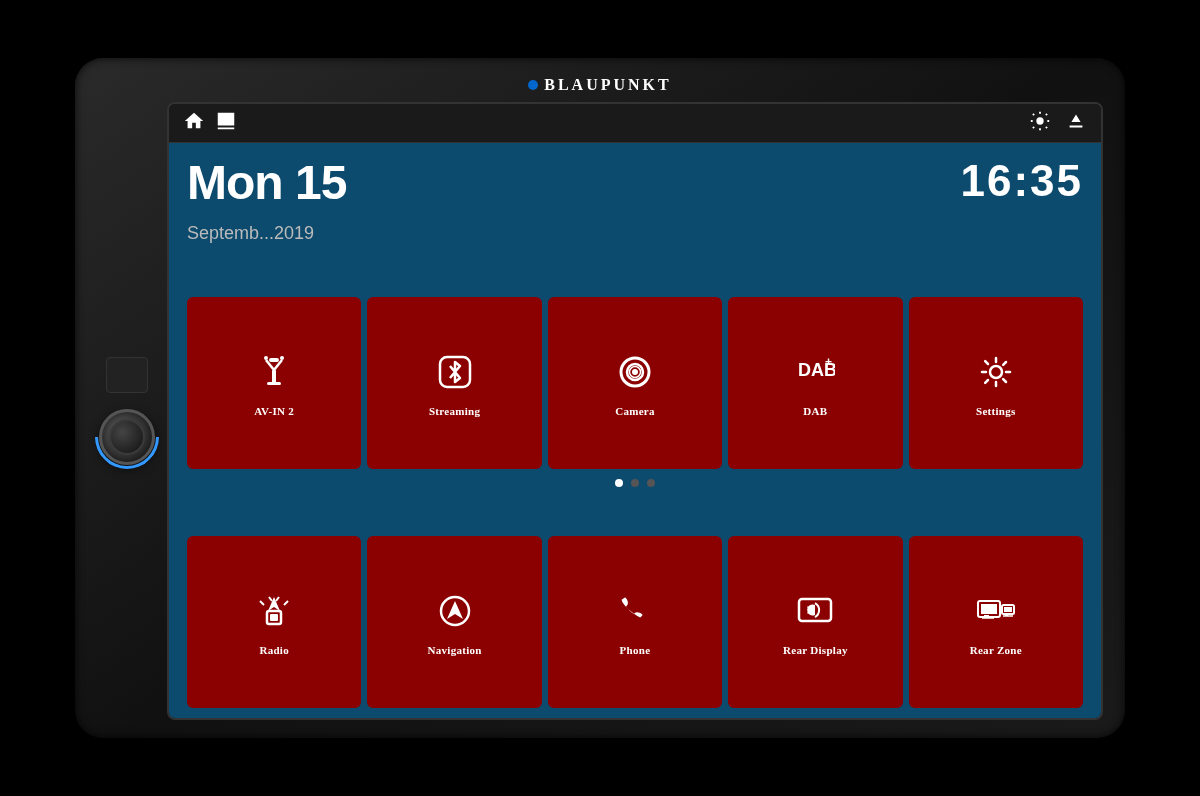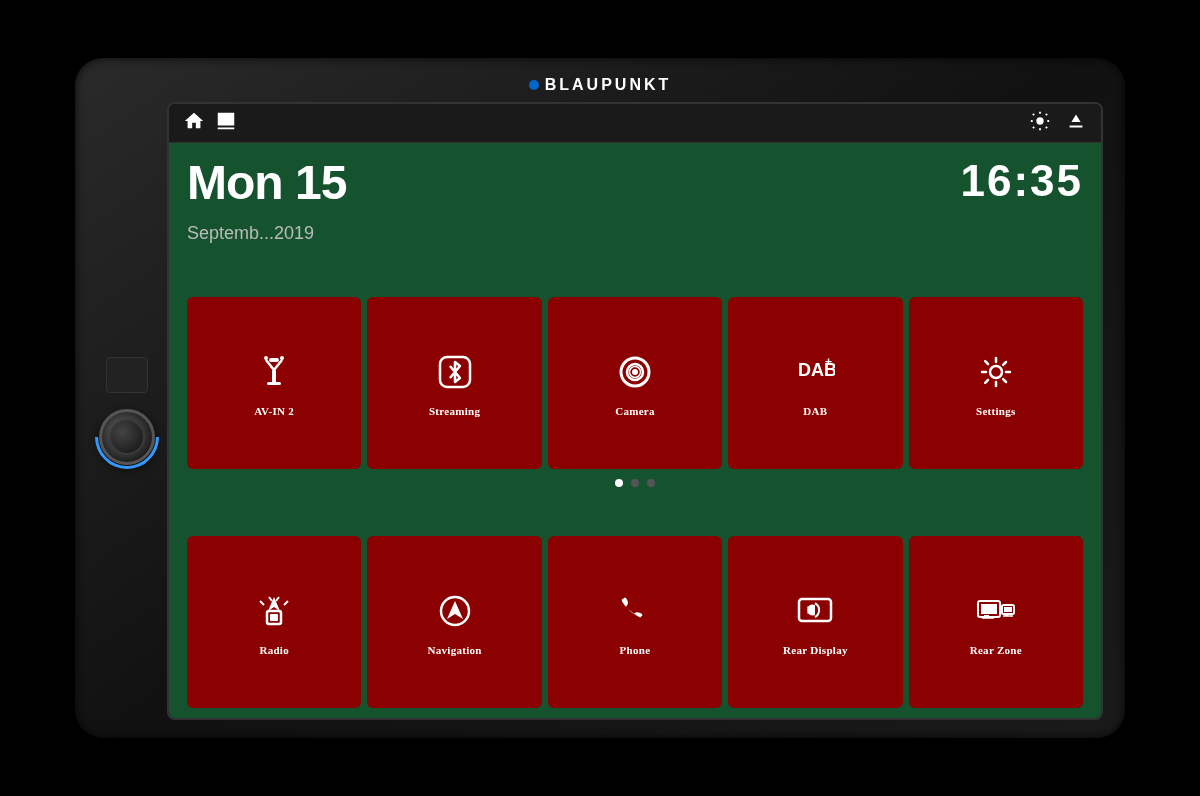--- a/index.html
+++ b/index.html
@@ -27,20 +27,21 @@
       position: relative;
     }
 
     .brand-bar {
       width: 100%;
       display: flex;
       justify-content: center;
       align-items: center;
       margin-bottom: 8px;
       gap: 6px;
+      font-family: Liberation Serif, serif;
     }
 
     .brand-dot {
       width: 10px;
       height: 10px;
       background: #0066cc;
       border-radius: 50%;
     }
 
     .brand-name {
@@ -144,21 +145,21 @@
     }
 
     .topbar-right {
       display: flex;
       gap: 14px;
       align-items: center;
     }
 
     .screen-main {
       flex: 1;
-      background: #14532d;
+      background: #0c4a6e;
       display: flex;
       flex-direction: column;
       padding: 16px 18px 10px;
     }
 
     .datetime-row {
       display: flex;
       justify-content: space-between;
       align-items: flex-start;
       margin-bottom: 14px;

